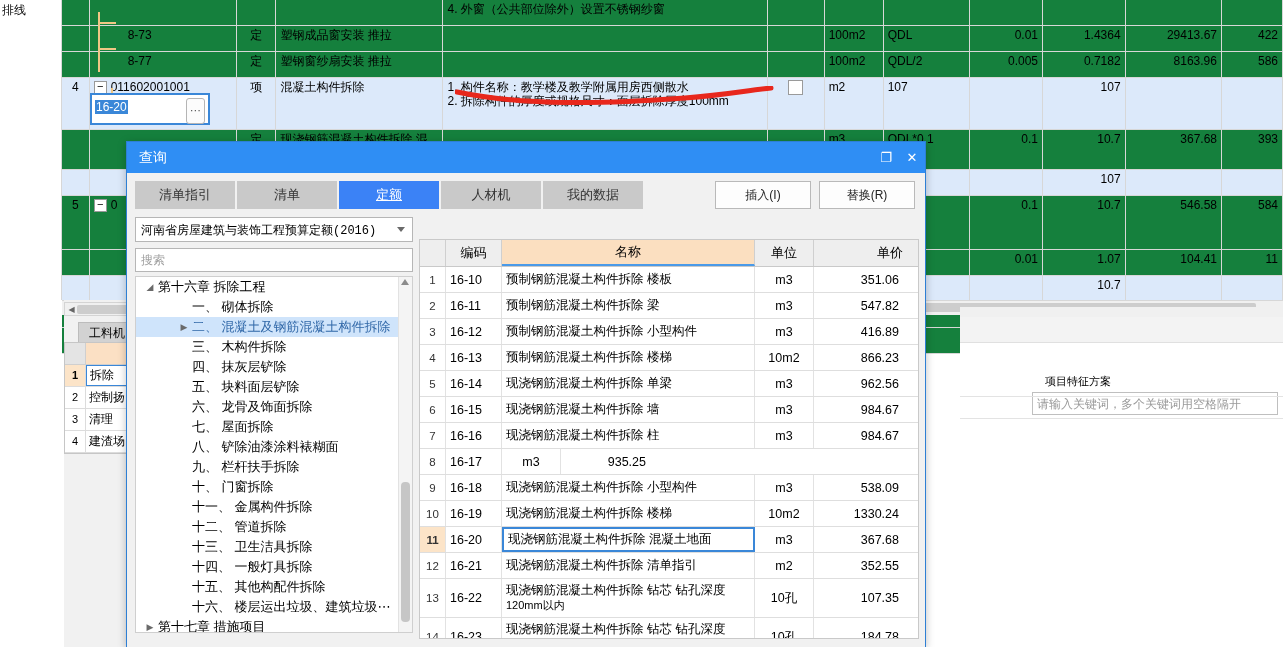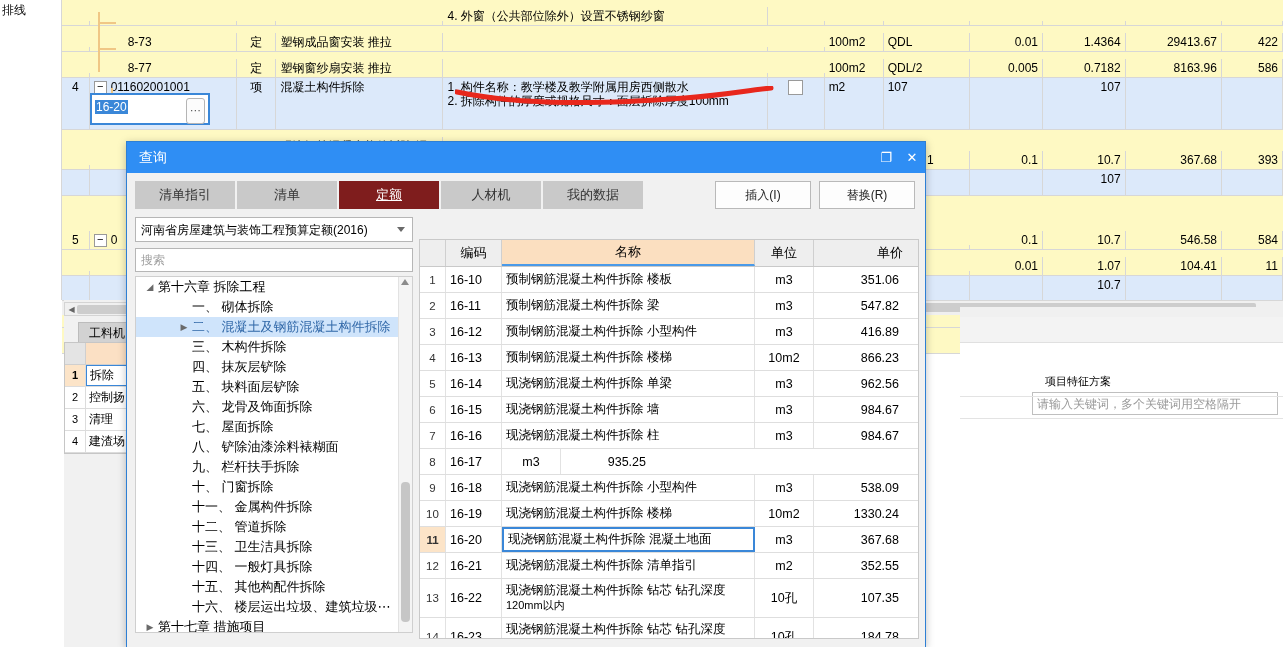--- a/index.html
+++ b/index.html
@@ -21,21 +21,21 @@
   .c-name{width:170px;white-space:normal;}
   .c-feat{width:330px;white-space:normal;}
   .c-chk{width:58px;text-align:center;}
   .c-unit{width:60px;}
   .c-expr{width:88px;}
   .c-qty1{width:74px;text-align:right;}
   .c-qty2{width:84px;text-align:right;}
   .c-price{width:98px;text-align:right;}
   .c-total{width:62px;text-align:right;}
   .rowblue{background:#dce9fa;}
-  .rowwhite{background:#fef9c3;align-items:flex-end;}
+  .rowwhite{background:#15803d;}
   .treeline{position:absolute;background:#f0c785;}
   .expander{display:inline-block;width:11px;height:11px;border:1px solid #999;background:#fff;
             text-align:center;line-height:9px;font-size:11px;vertical-align:middle;margin-right:4px;}
   .chkbox{display:inline-block;width:13px;height:13px;border:1px solid #9a9a9a;background:#fff;vertical-align:middle;}
   .editcell{position:absolute;border:2px solid #3a87d8;background:#fff;box-sizing:border-box;}
   .editsel{background:#3a87d8;color:#fff;padding:0 1px;font-size:12px;}
   .ellipsis-btn{position:absolute;right:3px;top:3px;width:17px;height:24px;border:1px solid #b5b5b5;
                 border-radius:3px;background:#fcfcfc;text-align:center;line-height:22px;color:#555;font-size:11px;}
   .redline{position:absolute;pointer-events:none;}
   
@@ -70,27 +70,27 @@
   #dialog{position:absolute;left:126px;top:141px;width:800px;height:506px;background:#f1f1f1;
           border:1px solid #2e7fd4;box-sizing:border-box;box-shadow:0 2px 8px rgba(0,0,0,.25);}
   .dlg-title{height:31px;background:#2f8ef4;color:#fff;display:flex;align-items:center;}
   .dlg-title .t{margin-left:12px;font-size:14px;}
   .dlg-title .sp{flex:1;}
   .dlg-btn{width:26px;height:31px;display:flex;align-items:center;justify-content:center;color:#fff;font-size:13px;}
   .dlg-body{position:relative;height:474px;background:#f1f1f1;}
   .tabbar{position:absolute;left:8px;top:8px;display:flex;gap:2px;}
   .tab{height:28px;min-width:76px;padding:0 12px;background:#c9c9c9;color:#333;font-size:13px;
        display:flex;align-items:center;justify-content:center;}
-  .tab.active{background:#7f1d1d;color:#fff;text-decoration:underline;}
+  .tab.active{background:#3b82f6;color:#fff;text-decoration:underline;}
   .topbtns{position:absolute;right:10px;top:8px;display:flex;gap:8px;}
   .tbtn{height:26px;min-width:74px;padding:0 10px;background:#fdfdfd;border:1px solid #b9b9b9;
         display:flex;align-items:center;justify-content:center;font-size:12px;color:#222;}
   
   .lpane{position:absolute;left:8px;top:44px;width:280px;height:422px;}
-  .combo{position:relative;width:278px;height:25px;border:1px solid #b6b6b6;background:#fff;box-sizing:border-box;}
+  .combo{position:relative;width:278px;height:25px;border:1px solid #b6b6b6;background:#fff;box-sizing:border-box;font-family:Liberation Mono, monospace;}
   .combo .ctext{position:absolute;left:5px;top:4px;font-size:12px;white-space:nowrap;}
   .combo .carrow{position:absolute;right:7px;top:9px;width:0;height:0;
                  border-left:4px solid transparent;border-right:4px solid transparent;border-top:5px solid #6a6a6a;}
   .srchbox{position:relative;margin-top:6px;width:278px;height:24px;border:1px solid #b6b6b6;background:#fff;box-sizing:border-box;}
   .srchbox input{width:100%;height:100%;border:0;outline:0;padding:0 5px;box-sizing:border-box;
                  font-family:"Liberation Sans","DejaVu Sans",sans-serif;font-size:12px;background:transparent;}
   .srchbox input::placeholder{color:#a0a0a0;}
   .tree{position:relative;margin-top:4px;width:278px;height:357px;background:#fff;border:1px solid #cfcfcf;
         box-sizing:border-box;overflow:hidden;}
   .tnode{height:20px;display:flex;align-items:center;font-size:13px;white-space:nowrap;}

